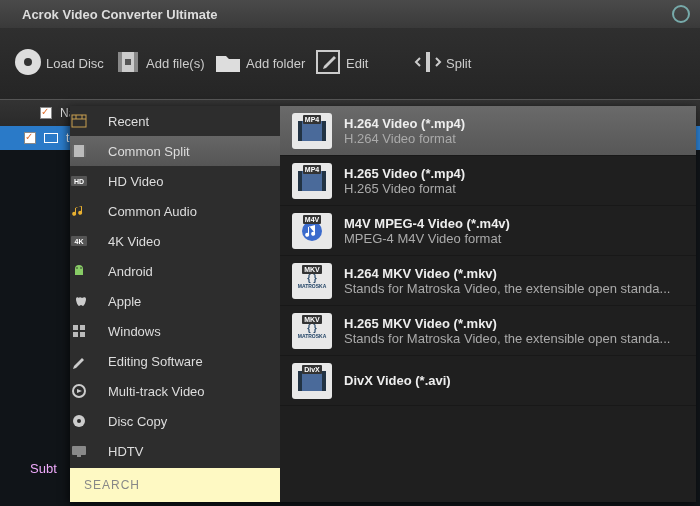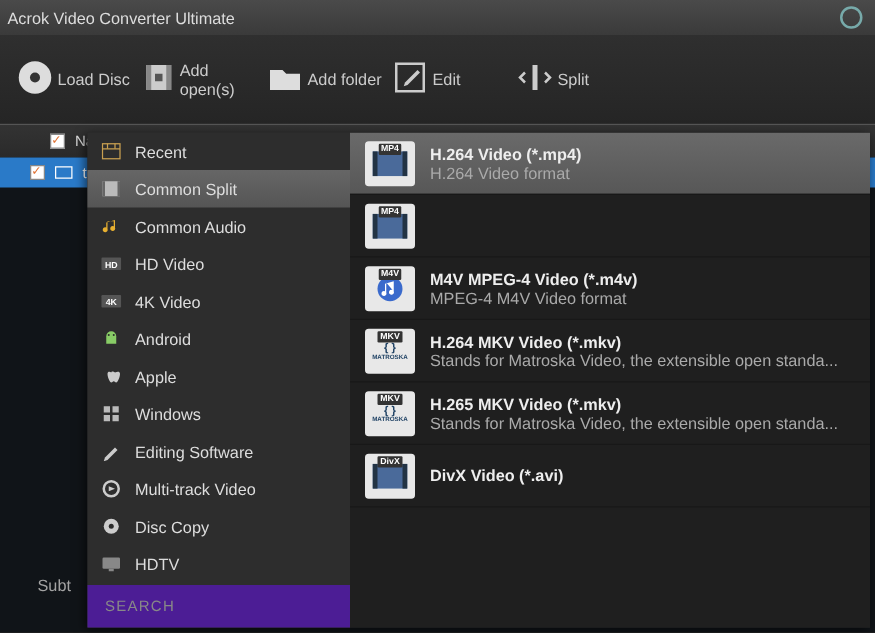--- a/index.html
+++ b/index.html
@@ -1,39 +1,39 @@
 <!DOCTYPE html>
 <html><head>
 <meta charset="utf-8">
 <style>
 * { margin: 0; padding: 0; box-sizing: border-box; font-family: Arial, sans-serif; }
 body { width: 700px; height: 506px; background: #1a1a1a; overflow: hidden; position: relative; }
 
-.titlebar { height: 28px; background: linear-gradient(#4a4a4a, #3a3a3a); display: flex; align-items: center; padding-left: 6px; color: #ddd; font-size: 13px; font-weight: normal; }
+.titlebar { height: 28px; background: linear-gradient(#4a4a4a, #3a3a3a); display: flex; align-items: center; padding-left: 22px; color: #ddd; font-size: 13px; font-weight: bold; }
 .titlebar-logo { width: 18px; height: 18px; margin-left: auto; margin-right: 10px; border-radius: 50%; border: 2px solid #7aa; }
 
 .toolbar { height: 72px; background: linear-gradient(#2f2f2f, #252525); display: flex; align-items: center; padding-left: 10px; border-bottom: 1px solid #555; }
 .tool-btn { width: 100px; display: flex; flex-direction: row; align-items: center; color: #ccc; font-size: 13px; cursor: pointer; }
 .tool-btn .ticon { width: 36px; height: 36px; display: flex; align-items: center; justify-content: center; margin-bottom: 4px; }
 
 .content-bg { position: absolute; top: 100px; left: 0; right: 0; bottom: 0; background: #101418; }
 .filelist-header { height: 26px; background: linear-gradient(#333, #2a2a2a); display: flex; align-items: center; color: #ddd; font-size: 12px; padding-left: 40px; }
 .file-row { height: 24px; background: #2a7ac8; display: flex; align-items: center; padding-left: 24px; color: #fff; font-size: 12px; gap: 8px; }
 .checkbox { width: 12px; height: 12px; background: #fff; border: 1px solid #888; position: relative; }
 .checkbox::after { content: "✓"; color: #e07030; font-size: 10px; position: absolute; top: -2px; left: 0; }
 .env-icon { width: 14px; height: 10px; border: 1px solid #fff; position: relative; }
-.subt-label { position: absolute; left: 30px; bottom: 30px; color: #a3a3a3; font-size: 13px; }
+.subt-label { position: absolute; left: 30px; bottom: 30px; color: #f0abfc; font-size: 13px; }
 
 .format-flyout { position: absolute; top: 106px; left: 70px; width: 626px; height: 396px; display: flex; background: #2a2a2a; box-shadow: -2px 2px 8px rgba(0,0,0,.6); }
 .cat-col { width: 210px; background: #2d2d2d; display: flex; flex-direction: column; }
-.cat-item { height: 30px; display: flex; align-items: center; padding-left: 10px; gap: 10px; color: #ddd; font-size: 13px; cursor: pointer; }
+.cat-item { height: 30px; display: flex; align-items: center; gap: 20px; color: #ddd; font-size: 13px; cursor: pointer; }
 .cat-item.selected { background: linear-gradient(#666, #555); }
 .cat-icon { width: 18px; height: 18px; display: flex; align-items: center; justify-content: center; }
 .cat-spacer { flex: 1; }
-.search-row { height: 34px; background: #4c1d95; display: flex; align-items: center; padding-left: 14px; color: #888; font-size: 12px; letter-spacing: 1px; }
+.search-row { height: 34px; background: #fef9c3; display: flex; align-items: center; padding-left: 14px; color: #888; font-size: 12px; letter-spacing: 1px; }
 
 .fmt-col { flex: 1; background: #1f1f1f; overflow: hidden; }
 .fmt-item { height: 50px; display: flex; align-items: center; padding: 0 12px; gap: 12px; cursor: pointer; border-bottom: 1px solid #181818; }
 .fmt-item.selected { background: linear-gradient(#6a6a6a, #575757); }
 .fmt-thumb { width: 40px; height: 36px; background: #e8e8e8; border-radius: 3px; display: flex; flex-direction: column; align-items: center; justify-content: center; font-size: 7px; font-weight: bold; color: #333; position: relative; }
 .fmt-thumb .tag { background: #333; color: #fff; padding: 1px 2px; font-size: 7px; border-radius: 1px; position: absolute; top: 2px; }
 .fmt-text { display: flex; flex-direction: column; overflow: hidden; }
 .fmt-title { color: #eee; font-size: 13px; font-weight: bold; white-space: nowrap; }
 .fmt-desc { color: #aaa; font-size: 13px; white-space: nowrap; overflow: hidden; text-overflow: ellipsis; max-width: 340px; }
 
@@ -59,21 +59,21 @@
     </div>
     <div class="tool-btn">
       <div class="ticon">
         <svg width="32" height="32" viewBox="0 0 32 32">
           <rect x="6" y="6" width="20" height="20" fill="#ccc"></rect>
           <rect x="6" y="6" width="4" height="20" fill="#888"></rect>
           <rect x="22" y="6" width="4" height="20" fill="#888"></rect>
           <rect x="13" y="13" width="6" height="6" fill="#555"></rect>
         </svg>
       </div>
-      <span>Add open(s)</span>
+      <span>Add file(s)</span>
     </div>
     <div class="tool-btn">
       <div class="ticon">
         <svg width="32" height="32" viewBox="0 0 32 32">
           <path d="M4 10h10l3 3h11v13H4z" fill="#ddd"></path>
         </svg>
       </div>
       <span>Add folder</span>
     </div>
     <div class="tool-btn">
@@ -128,33 +128,33 @@
             <rect x="1" y="2" width="14" height="12" fill="#bbb"></rect>
             <rect x="1" y="2" width="2" height="12" fill="#666"></rect>
             <rect x="13" y="2" width="2" height="12" fill="#666"></rect>
           </svg>
         </span>
         <span>Common Split</span>
       </div>
       <div class="cat-item">
         <span class="cat-icon">
           <svg width="16" height="16" viewBox="0 0 16 16">
-            <path d="M5 4v6a2 2 0 1 1-1-1V5l7-2v6a2 2 0 1 1-1-1V4z" fill="#e8b030"></path>
-          </svg>
-        </span>
-        <span>Common Audio</span>
-      </div>
-      <div class="cat-item">
-        <span class="cat-icon">
-          <svg width="16" height="16" viewBox="0 0 16 16">
             <rect x="0" y="3" width="16" height="10" rx="1" fill="#555"></rect>
             <text x="8" y="11" font-size="7" fill="#fff" text-anchor="middle" font-weight="bold">HD</text>
           </svg>
         </span>
         <span>HD Video</span>
+      </div>
+      <div class="cat-item">
+        <span class="cat-icon">
+          <svg width="16" height="16" viewBox="0 0 16 16">
+            <path d="M5 4v6a2 2 0 1 1-1-1V5l7-2v6a2 2 0 1 1-1-1V4z" fill="#e8b030"></path>
+          </svg>
+        </span>
+        <span>Common Audio</span>
       </div>
       <div class="cat-item">
         <span class="cat-icon">
           <svg width="16" height="16" viewBox="0 0 16 16">
             <rect x="0" y="3" width="16" height="10" rx="1" fill="#555"></rect>
             <text x="8" y="11" font-size="7" fill="#fff" text-anchor="middle" font-weight="bold">4K</text>
           </svg>
         </span>
         <span>4K Video</span>
       </div>
@@ -242,20 +242,24 @@
       </div>
       <div class="fmt-item">
         <div class="fmt-thumb">
           <span class="tag">MP4</span>
           <svg width="28" height="20" viewBox="0 0 28 20">
             <rect width="28" height="20" fill="#4a6a9a"></rect>
             <rect x="0" y="0" width="4" height="20" fill="#234"></rect>
             <rect x="24" y="0" width="4" height="20" fill="#234"></rect>
           </svg>
         </div>
+        <div class="fmt-text">
+          <span class="fmt-title">H.265 Video (*.mp4)</span>
+          <span class="fmt-desc">H.265 Video format</span>
+        </div>
       </div>
       <div class="fmt-item">
         <div class="fmt-thumb">
           <span class="tag">M4V</span>
           <svg width="28" height="22" viewBox="0 0 28 22">
             <circle cx="14" cy="11" r="10" fill="#3a6acc"></circle>
             <path d="M11 6v8a2 2 0 1 1-1-1V7l7-2v8a2 2 0 1 1-1-1" fill="#fff"></path>
           </svg>
         </div>
         <div class="fmt-text">

